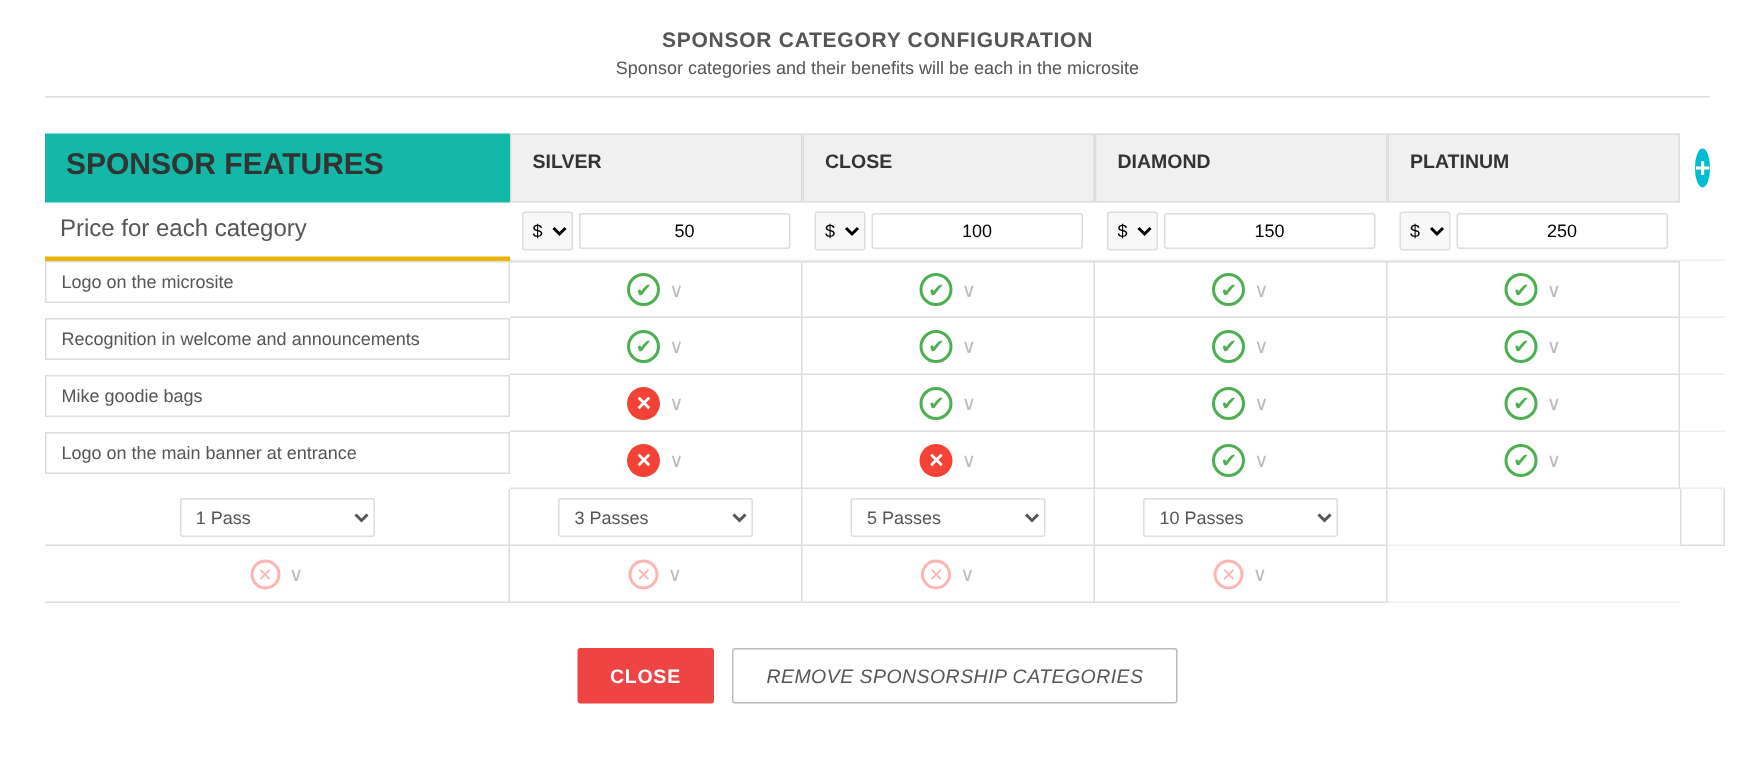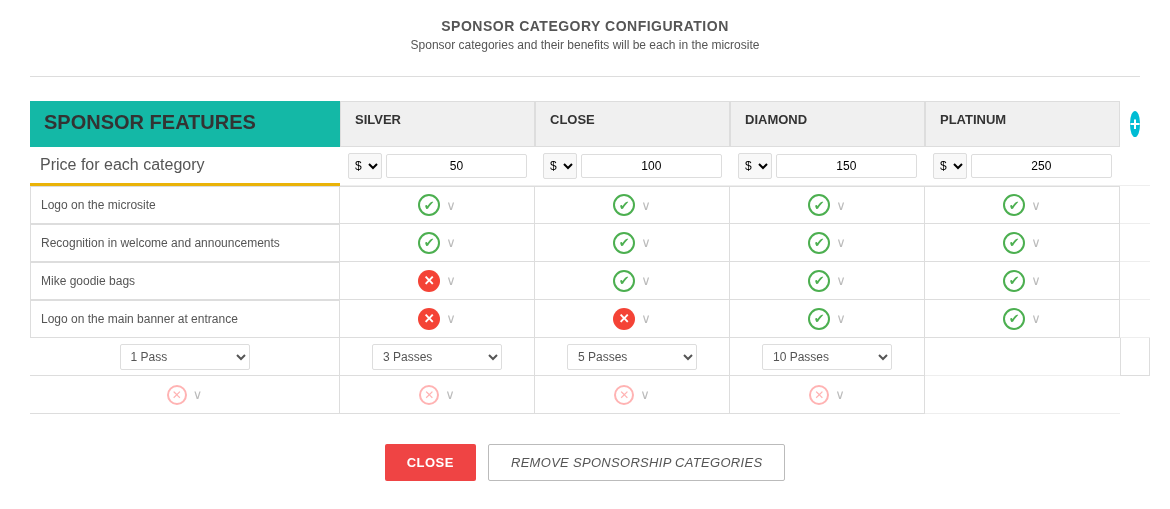--- a/index.html
+++ b/index.html
@@ -12,21 +12,21 @@
       min-height: 509px;
       overflow: hidden;
     }
     .page-wrapper {
       width: 1170px;
       padding: 18px 30px 20px 30px;
     }
     .header {
       text-align: center;
       border-bottom: 1px solid #ddd;
-      padding-bottom: 24px;
+      padding-bottom: 12px;
       margin-bottom: 24px;
     }
     .header-title {
       font-size: 14px;
       font-weight: bold;
       letter-spacing: 0.5px;
       color: #555;
       margin-bottom: 4px;
     }
     .header-subtitle {
@@ -113,21 +113,21 @@
       border-radius: 2px;
     }
     .empty-cell {
       border-bottom: 1px solid #eee;
     }
     .feature-label-cell {
       padding: 0;
     }
     .feature-label-input {
       width: 100%;
-      height: 38px;
+      height: 28px;
       border: 1px solid #ddd;
       border-top: none;
       padding: 0 10px;
       font-size: 12px;
       color: #555;
       background: #fff;
       outline: none;
     }
     .feature-label-input:first-child {
       border-top: 1px solid #ddd;

